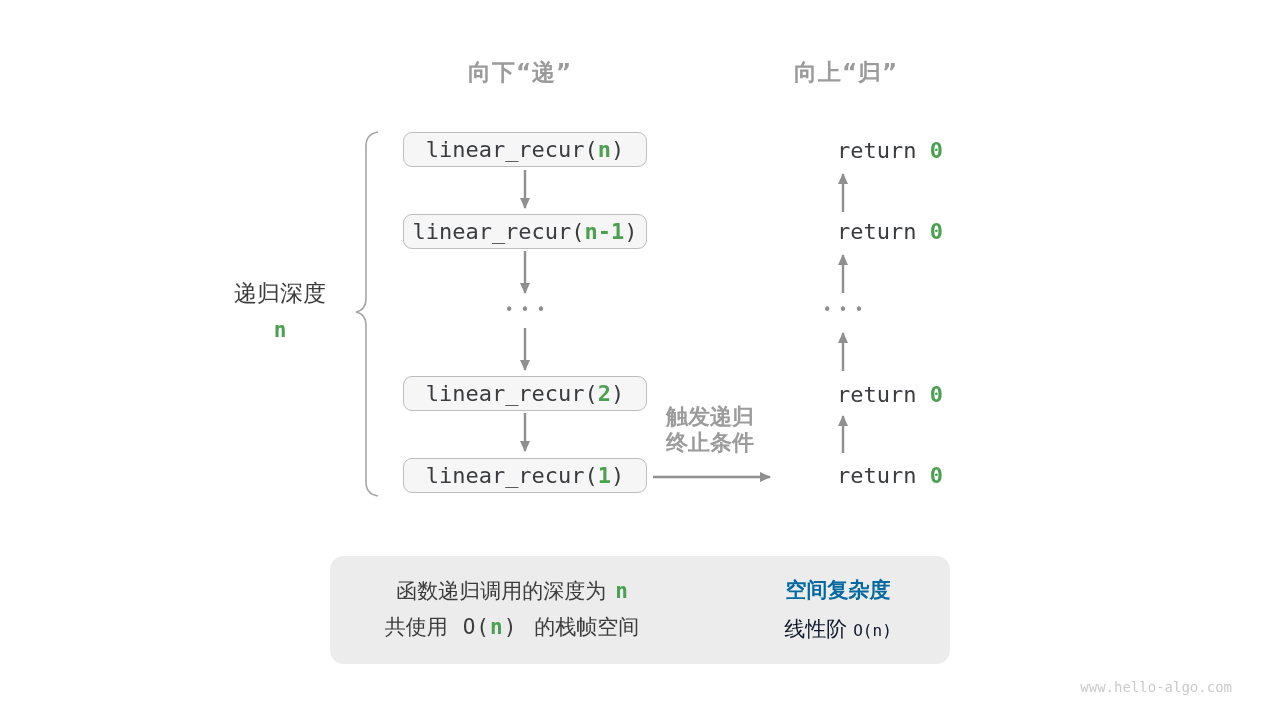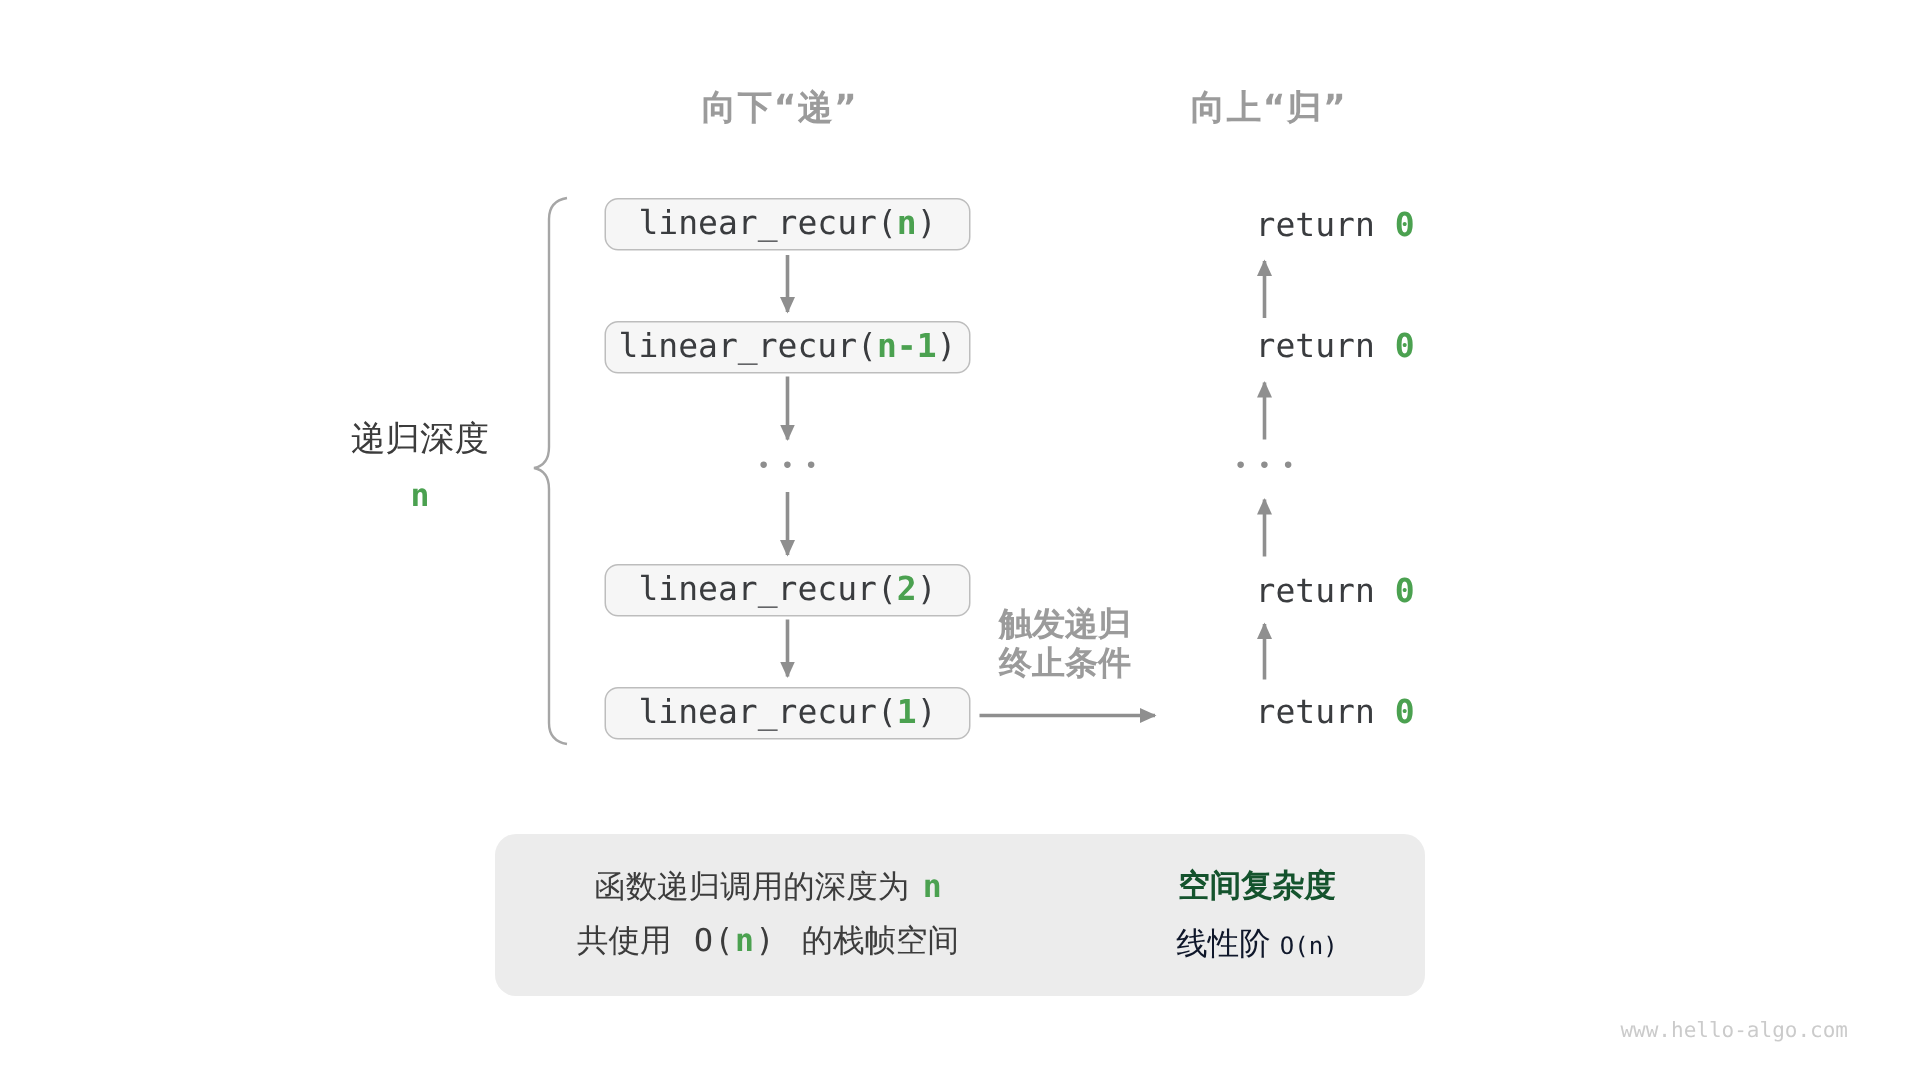--- a/index.html
+++ b/index.html
@@ -38,21 +38,21 @@
 
   .summary-box{left:330px;top:556px;width:620px;height:108px;
     background:#ececec;border-radius:14px;}
   .sum-line{height:26px;line-height:26px;text-align:center;}
   .cause1{left:342px;top:578px;width:340px;font-size:21px;}
   .cause2{left:342px;top:614px;width:340px;font-size:21px;}
   .cause1 .green{margin-left:9px;font-size:21px;}
   .cause2 .mono{letter-spacing:1px;}
   .cause2 .pre{margin-right:15px;}
   .cause2 .post{margin-left:17px;}
-  .effect-title{left:738px;top:577px;width:200px;font-size:21px;font-weight:bold;color:#14532d;}
+  .effect-title{left:738px;top:577px;width:200px;font-size:21px;font-weight:bold;color:#0369a1;}
   .effect-formula{left:738px;top:615px;width:200px;height:28px;line-height:28px;font-size:21px;}
   .effect-formula .mono{font-size:16px;margin-left:6px;}
 
   .watermark{left:1032px;top:678px;width:200px;height:18px;line-height:18px;
     text-align:right;font-size:14px;color:#cbcbcb;}
 </style>
 </head>
 <body>
 
 <div class="canvas">

